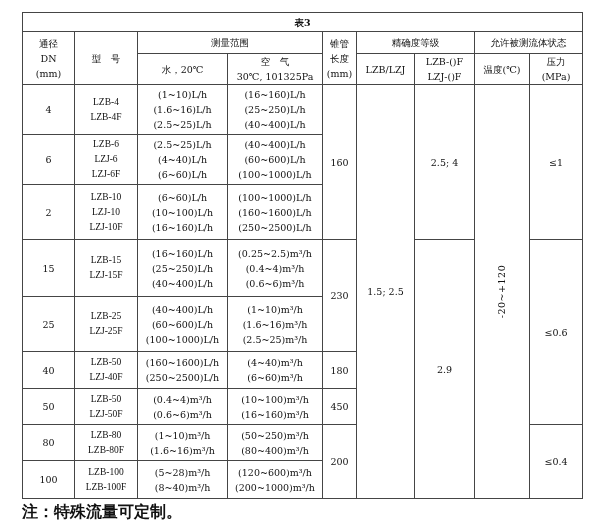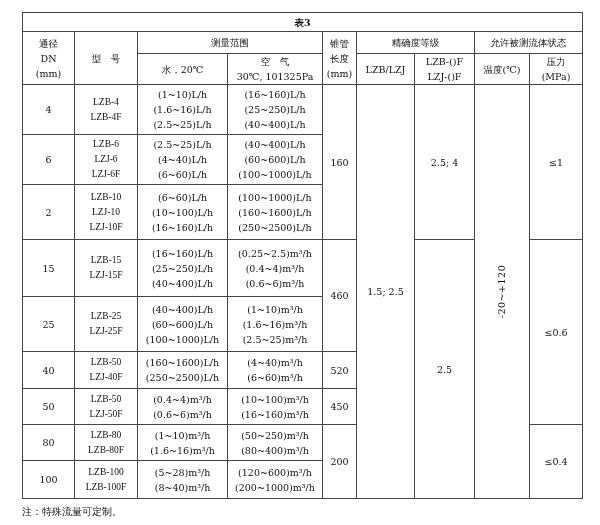--- a/index.html
+++ b/index.html
@@ -52,22 +52,22 @@
   }
   .vtext {
     display: inline-block;
     transform: rotate(-90deg);
     white-space: nowrap;
     font-size: 9.5px;
     letter-spacing: 0.5px;
   }
   .note {
     margin-top: 6px;
-    font-size: 10px;
-    font-weight: normal;
+    font-size: 16px;
+    font-weight: bold;
     line-height: 14px;
   }
 </style>
 </head>
 <body>
 
 <div class="page">
   <table class="spec">
     <colgroup>
       <col style="width:52px">
@@ -157,22 +157,22 @@
     <tr style="height:57px">
       <td>15</td>
       <td class="model-cell">LZB-15
 LZJ-15F</td>
       <td class="range-cell">(16~160)L/h
 (25~250)L/h
 (40~400)L/h</td>
       <td class="range-cell">(0.25~2.5)m³/h
 (0.4~4)m³/h
 (0.6~6)m³/h</td>
-      <td rowspan="2">460</td>
-      <td rowspan="6">2.5</td>
+      <td rowspan="2">230</td>
+      <td rowspan="6">2.9</td>
       <td rowspan="4">≤0.6</td>
     </tr>
 
     <tr style="height:55px">
       <td>25</td>
       <td class="model-cell">LZB-25
 LZJ-25F</td>
       <td class="range-cell">(40~400)L/h
 (60~600)L/h
 (100~1000)L/h</td>
@@ -182,21 +182,21 @@
     </tr>
 
     <tr style="height:37px">
       <td>40</td>
       <td class="model-cell">LZB-50
 LZJ-40F</td>
       <td class="range-cell">(160~1600)L/h
 (250~2500)L/h</td>
       <td class="range-cell">(4~40)m³/h
 (6~60)m³/h</td>
-      <td>520</td>
+      <td>180</td>
     </tr>
 
     <tr style="height:36px">
       <td>50</td>
       <td class="model-cell">LZB-50
 LZJ-50F</td>
       <td class="range-cell">(0.4~4)m³/h
 (0.6~6)m³/h</td>
       <td class="range-cell">(10~100)m³/h
 (16~160)m³/h</td>

